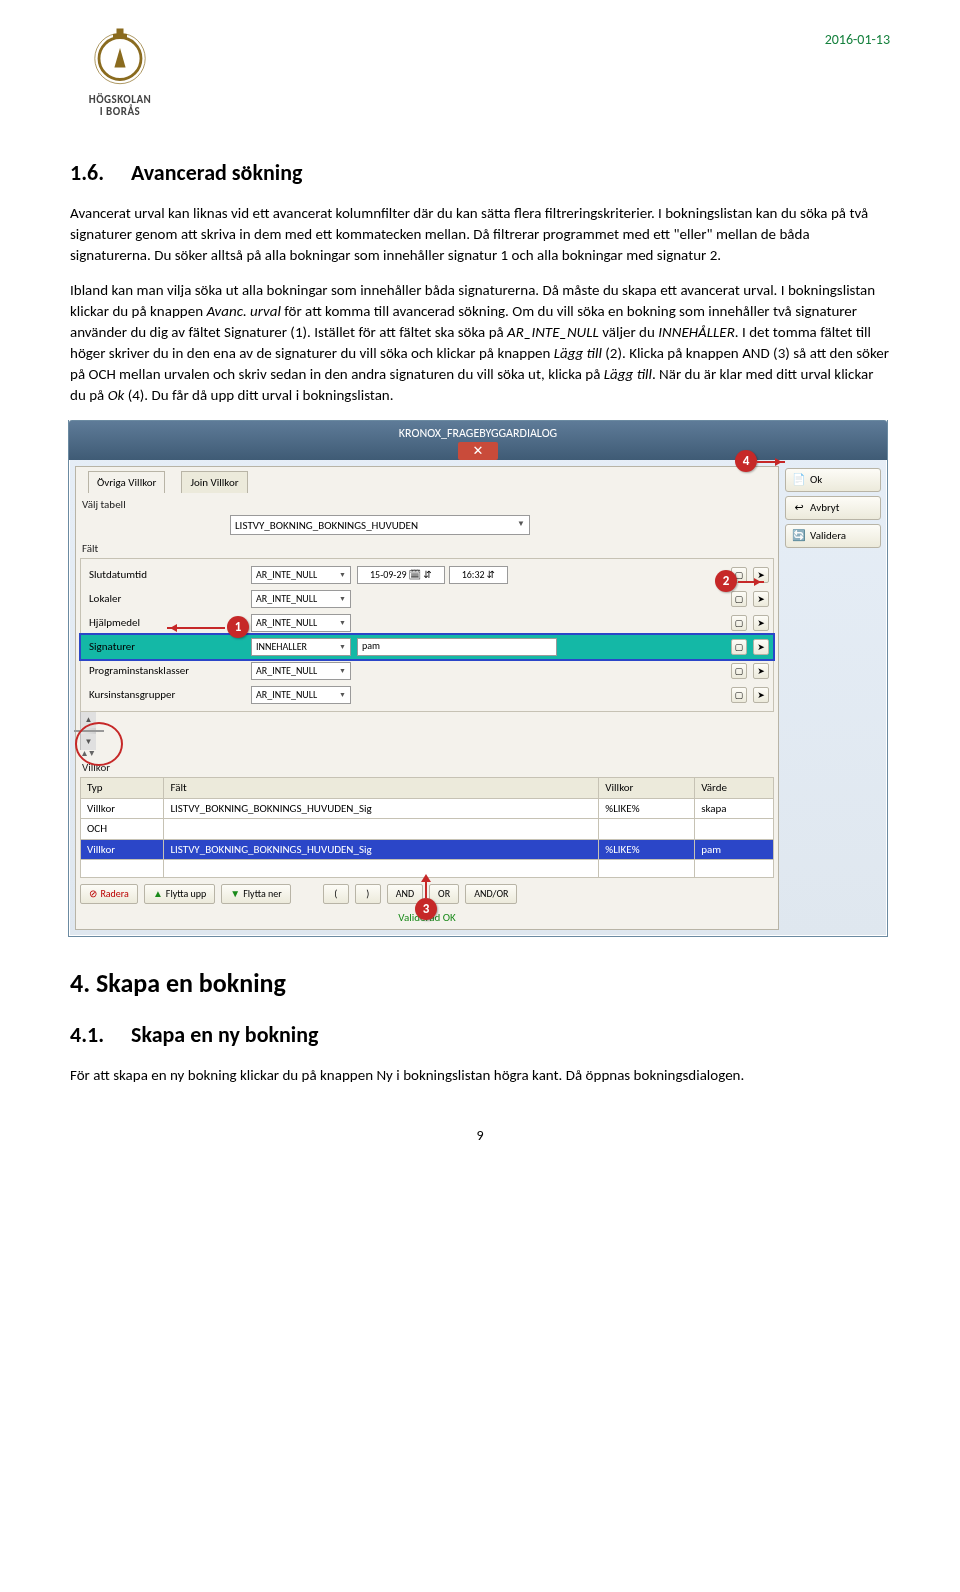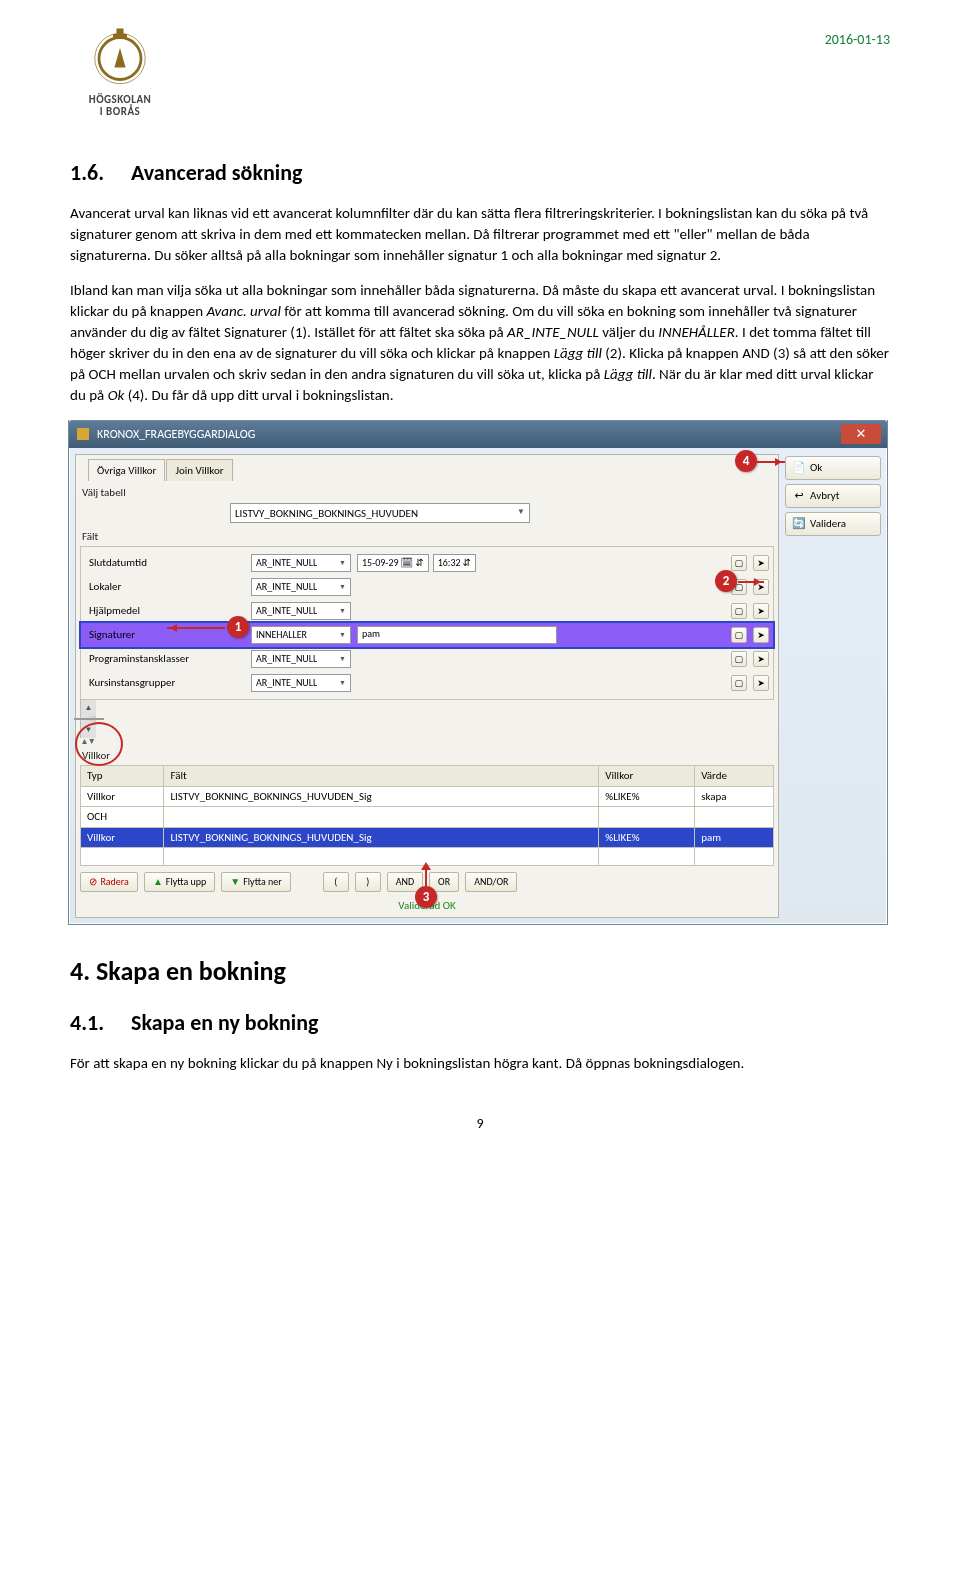--- a/index.html
+++ b/index.html
@@ -19,51 +19,51 @@
   .logo-text { font-size: 11px; font-weight: 600; text-align: center; color: #444; line-height:1.1; margin-top:4px; letter-spacing:0.5px;}
   .date { font-size: 14px; color:#15803d; margin-top:10px; }
   h2 { font-size: 22px; font-weight: bold; margin: 18px 0 14px 0; }
   h2 .sec-num { display:inline-block; min-width:56px; }
   h1 { font-size: 26px; font-weight:bold; margin: 28px 0 18px 0; }
   p { margin-bottom: 14px; font-size: 15px; }
   .italic { font-style: italic; }
 
   
   .dialog-wrap { position:relative; width: 820px; margin: 10px 0 10px -2px; border:1px solid #6b8aa1; border-top:none; background: linear-gradient(#e6eef7,#dfe7ef); box-shadow: 0 0 0 1px #fff inset; }
-  .titlebar { height: 28px; background: linear-gradient(#5e7b98,#3f5b75); display:flex; align-items:center; padding:4px 6px; border-top-left-radius:3px; border-top-right-radius:3px; border-top:1px solid #6b8aa1; }
+  .titlebar { height: 40px; background: linear-gradient(#5e7b98,#3f5b75); display:flex; align-items:center; padding:4px 6px; border-top-left-radius:3px; border-top-right-radius:3px; border-top:1px solid #6b8aa1;flex-direction:column; }
   .titlebar .ticon { width:16px; height:16px; margin-right:6px; }
   .titlebar .ttext { color:#fff; font-size:12px; flex:1; }
   .titlebar .close { width:40px; height:20px; background:#c94b3a; border-radius:2px; display:flex; align-items:center; justify-content:center; color:#fff; font-size:13px; }
   .dialog-inner { display:flex; padding:6px; gap:6px; }
   .leftpane { flex:1; background:#f4f2ec; border:1px solid #b8b4a6; padding:4px; }
   .rightpane { width:96px; display:flex; flex-direction:column; gap:4px; padding-top:2px; }
   .rbtn { height:24px; border:1px solid #b8b4a6; background:linear-gradient(#fdfcf7,#eceadb); border-radius:3px; font-size:11px; display:flex; align-items:center; gap:4px; padding:0 6px; }
   .rbtn span.ico { width:14px; height:14px; display:inline-flex; align-items:center; justify-content:center; }
-  .tabs { display:flex; gap:1px; margin-bottom:0;padding-left:8px; }
+  .tabs { display:flex; gap:16px; margin-bottom:0;padding-left:8px; }
   .tab { font-size:11px; padding:3px 8px; border:1px solid #b8b4a6; background:#eceadb; border-bottom:none; }
   .tab.active { background:#f4f2ec; }
   .sectlabel { font-size:11px; color:#222; margin:4px 0 2px 2px; }
   .selectrow { display:flex; align-items:center; gap:6px; margin-left:150px; margin-bottom:6px; }
   .selbox { flex:0 0 300px; height:20px; border:1px solid #9a9a9a; background:#fff; font-size:11px; padding:2px 4px; display:flex; align-items:flex-start; justify-content:space-between; }
   .selbox .tri { font-size:8px; color:#555; }
   fieldset.falt { border:1px solid #c6c2b4; padding:4px 0 4px 0; }
   .frow { display:flex; align-items:center; height:24px; font-size:11px; padding:0 4px; gap:6px; }
   .fname { width:160px; padding-left:4px; }
   .fop { width:100px; height:18px; border:1px solid #9a9a9a; background:#fff; display:flex; align-items:center; justify-content:space-between; padding:0 4px; font-size:10px; }
   .fop .tri { font-size:7px; color:#555; }
   .fval { flex:1; display:flex; align-items:center; gap:4px; }
-  .datebox { height:18px; border:1px solid #9a9a9a; background:#fff; font-size:10px; padding:0 4px; display:flex; align-items:center; gap:2px; }
+  .datebox { height:18px; border:1px solid #9a9a9a; background:#fff; font-size:10px; padding:0 12px; display:flex; align-items:center; gap:2px; }
   .smicon { width:16px; height:16px; border:1px solid #b8b4a6; background:linear-gradient(#fdfcf7,#eceadb); border-radius:2px; display:flex; align-items:center; justify-content:center; font-size:9px; }
   .txtin { height:18px; border:1px solid #9a9a9a; background:#fff; font-size:10px; padding:0 4px; flex:1; max-width:200px;}
   .scrollbar { width:16px; background:linear-gradient(90deg,#e8e8e8,#d0d0d0); border-left:1px solid #bbb; display:flex; flex-direction:column; align-items:center; justify-content:space-between; }
   .sb-arrow { height:16px; width:100%; background:#e0e0e0; display:flex;align-items:center;justify-content:center;font-size:8px;color:#555;}
   .sb-thumb { flex:0 0 30px; width:12px; background:#bdbdbd; border:1px solid #999; margin:2px;}
   .faltwrap { display:flex;flex-direction:column; }
   .faltwrap > div:first-child { flex:1; }
-  .highlightrow { outline:2px solid #2b46c8; background:#8b5cf6; }
+  .highlightrow { outline:2px solid #2b46c8; background:#14b8a6; }
   .divider-dots { height:6px; display:flex; align-items:center; justify-content:flex-start; gap:2px; padding-left:2px; color:#666; font-size:10px;}
 
   
   .vtable { width:100%; border-collapse:collapse; font-size:11px; background:#fff; }
   .vtable th { background:#eceadb; border:1px solid #c6c2b4; padding:2px 6px; text-align:left; font-weight:normal; }
   .vtable td { border:1px solid #c6c2b4; padding:2px 6px; height:18px;}
   .vtable tr.selected td { background:#2b46c8; color:#fff; }
   .och-cell { background:#fff; }
 
   .btnrow { display:flex; gap:6px; align-items:center; margin-top:6px; font-size:11px; flex-wrap:wrap; }

